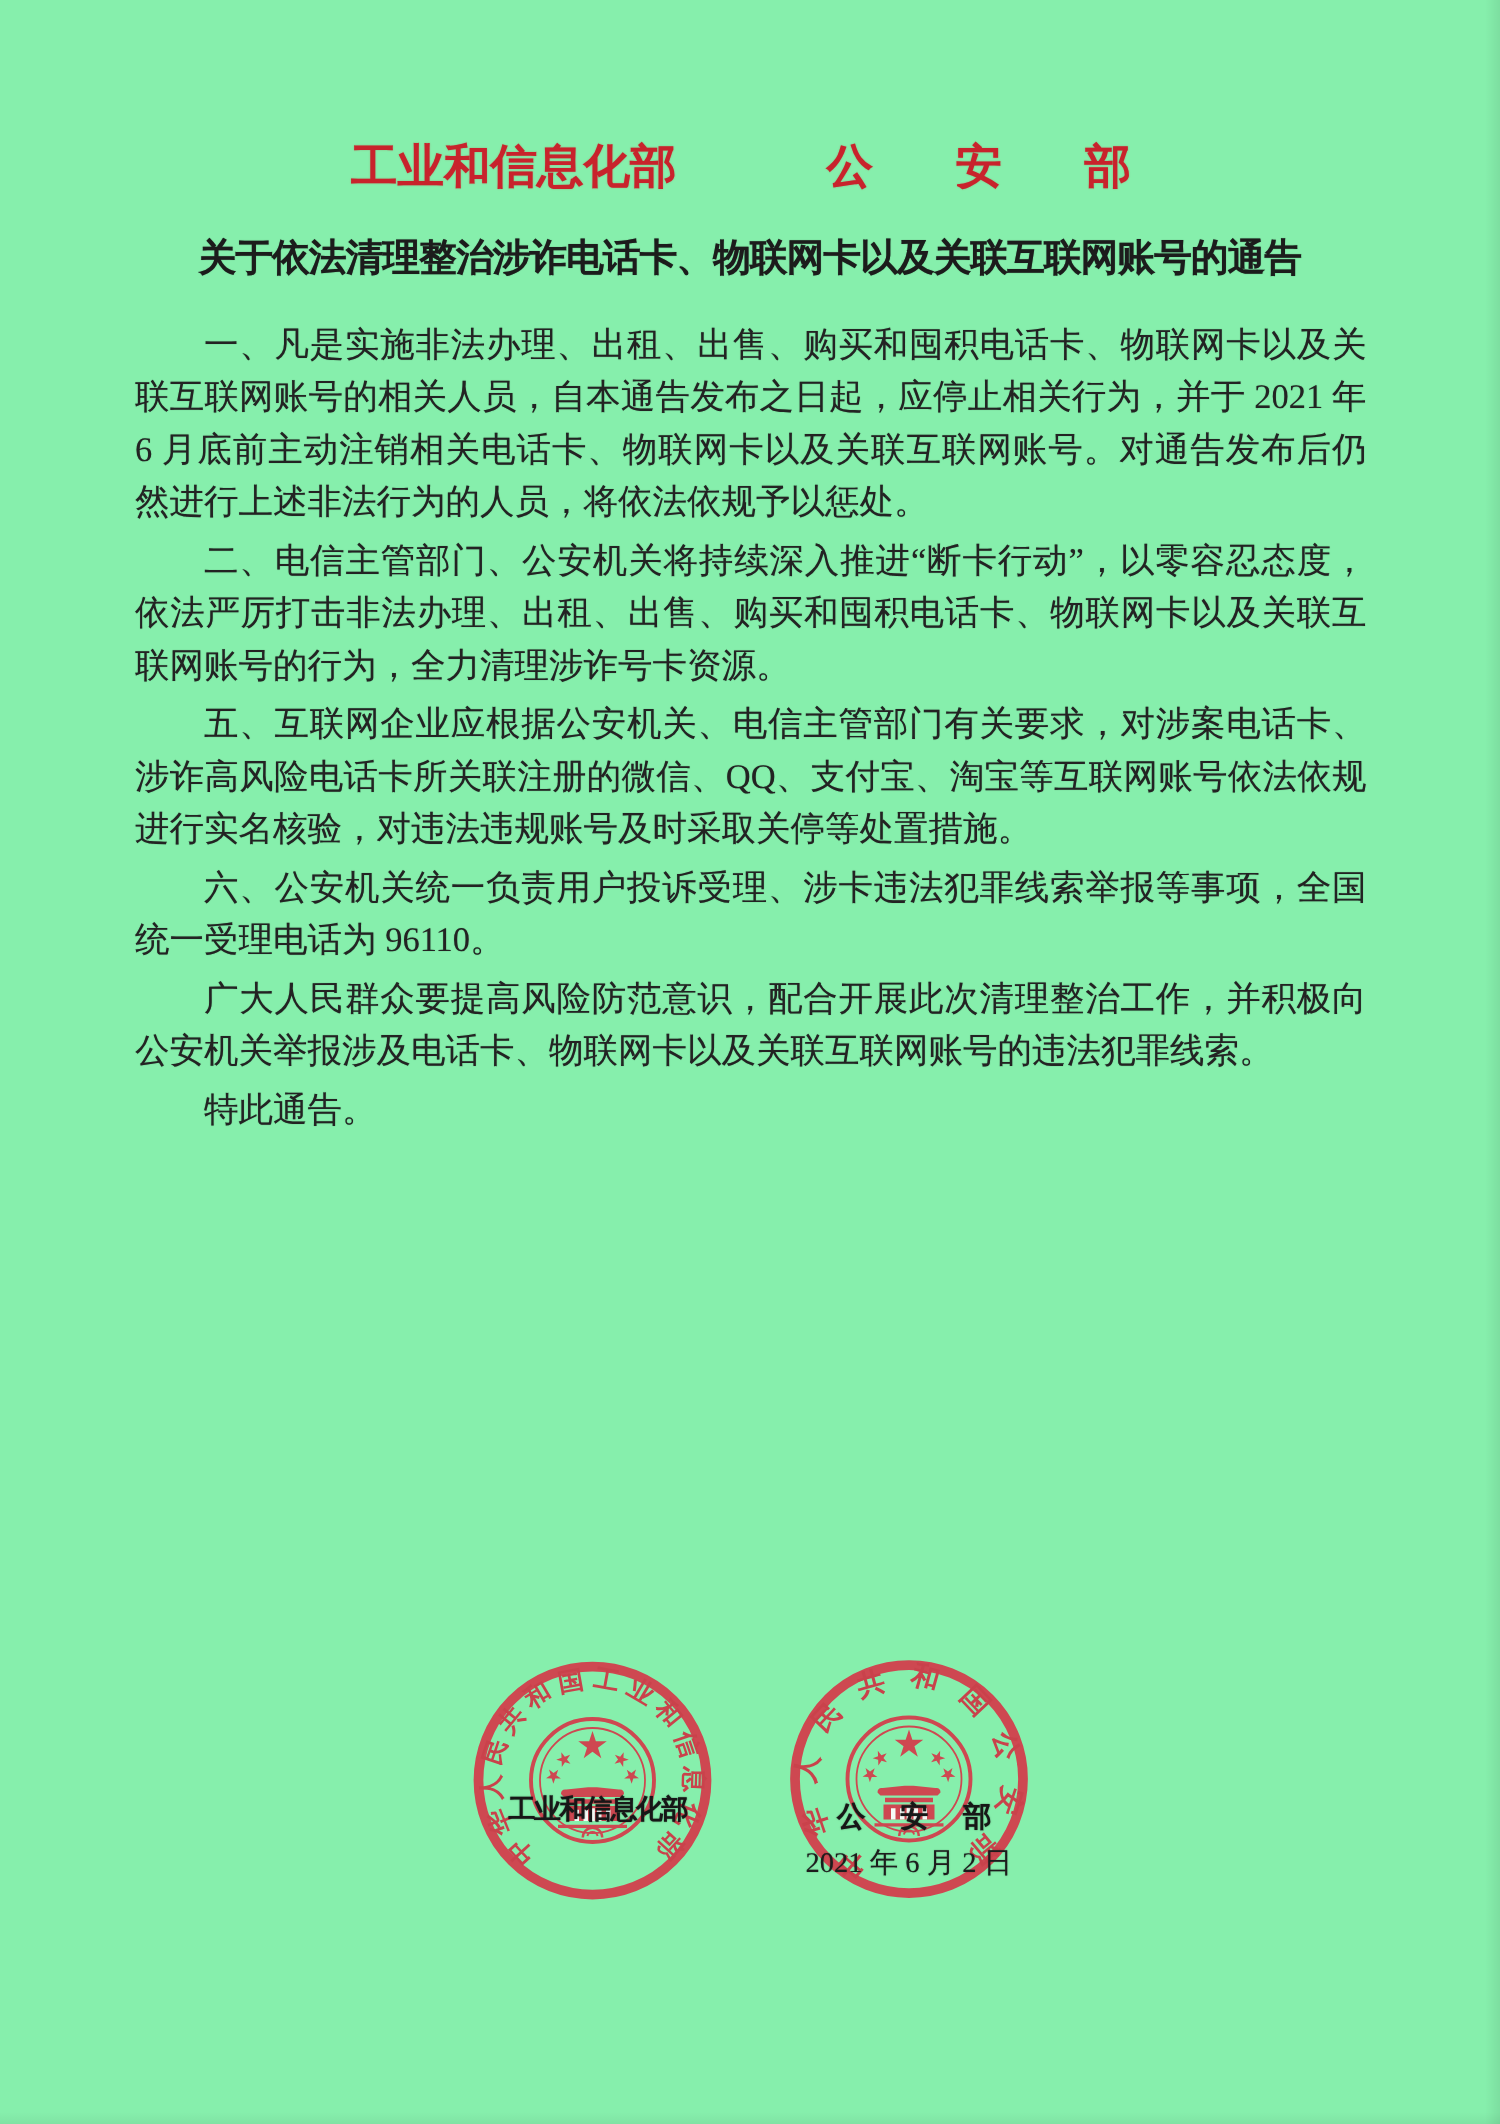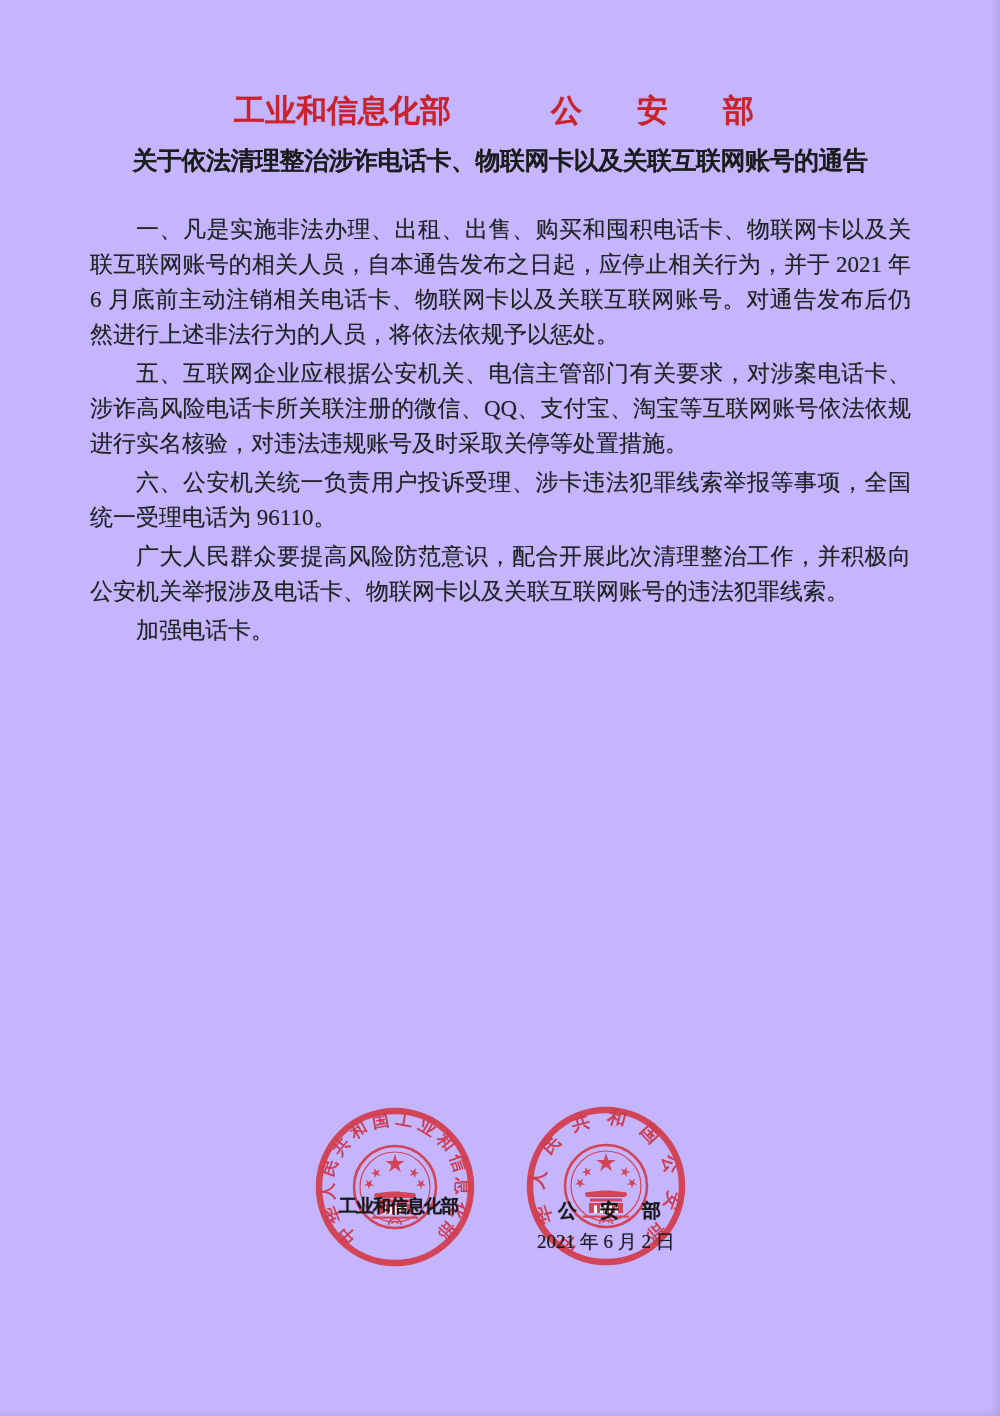--- a/index.html
+++ b/index.html
@@ -5,21 +5,21 @@
   html,body{margin:0;padding:0;}
   body{
     width:1000px;height:1416px;
     background:#ffffff;
     font-family:"Liberation Serif","DejaVu Serif",serif;
     position:relative;
     overflow:hidden;
   }
   .page{
     position:absolute;inset:0;
-    background:#c4b5fd;
+    background:#86efac;
   }
   
   .scan-edge-right{
     position:absolute;top:0;right:0;width:10px;height:100%;
     background:linear-gradient(to right,rgba(0,0,0,0),rgba(0,0,0,0.07));
   }
   .scan-edge-bottom{
     position:absolute;left:0;bottom:0;width:100%;height:8px;
     background:linear-gradient(to bottom,rgba(0,0,0,0),rgba(0,0,0,0.05));
   }
@@ -29,21 +29,21 @@
     display:flex;justify-content:center;align-items:baseline;gap:100px;
     color:#c8232c;
     font-family:"Liberation Sans","DejaVu Sans",sans-serif;
     font-weight:bold;font-size:31px;line-height:34px;
     text-shadow:0 0 1px rgba(200,35,44,.45);
     white-space:pre;
   }
   .agency-right{letter-spacing:12px;}
 
   .doc-title{
-    position:absolute;top:144px;left:0;width:1000px;margin:0;
+    position:absolute;top:156px;left:0;width:1000px;margin:0;
     text-align:center;
     font-family:"Liberation Sans","DejaVu Sans",sans-serif;
     font-weight:bold;font-size:25px;line-height:32px;color:#1c1c1c;
     letter-spacing:-0.5px;
     text-shadow:0 0 .6px rgba(0,0,0,.5);
   }
 
   .notice-body{
     position:absolute;top:212px;left:90px;width:821px;
     font-size:23px;line-height:35px;color:#232323;
@@ -101,24 +101,25 @@
 
   <div class="agency-line">
     <span class="agency-left">工业和信息化部</span>
     <span class="agency-right">公　安　部</span>
   </div>
 
   <h1 class="doc-title">关于依法清理整治涉诈电话卡、物联网卡以及关联互联网账号的通告</h1>
 
   <main class="notice-body">
     <p>一、凡是实施非法办理、出租、出售、购买和囤积电话卡、物联网卡以及关联互联网账号的相关人员，自本通告发布之日起，应停止相关行为，并于 2021 年 6 月底前主动注销相关电话卡、物联网卡以及关联互联网账号。对通告发布后仍然进行上述非法行为的人员，将依法依规予以惩处。</p>
+    <p>二、电信主管部门、公安机关将持续深入推进“断卡行动”，以零容忍态度，依法严厉打击非法办理、出租、出售、购买和囤积电话卡、物联网卡以及关联互联网账号的行为，全力清理涉诈号卡资源。</p>
     <p>五、互联网企业应根据公安机关、电信主管部门有关要求，对涉案电话卡、涉诈高风险电话卡所关联注册的微信、QQ、支付宝、淘宝等互联网账号依法依规进行实名核验，对违法违规账号及时采取关停等处置措施。</p>
     <p>六、公安机关统一负责用户投诉受理、涉卡违法犯罪线索举报等事项，全国统一受理电话为 96110。</p>
     <p>广大人民群众要提高风险防范意识，配合开展此次清理整治工作，并积极向公安机关举报涉及电话卡、物联网卡以及关联互联网账号的违法犯罪线索。</p>
-    <p class="closing">加强电话卡。</p>
+    <p class="closing">特此通告。</p>
   </main>
 
   <div class="seal seal-left">
     <svg width="170" height="170" viewBox="-85 -85 170 170">
       <circle class="ring" r="76" stroke-width="6.5"></circle>
       <defs>
         <path id="arcL" d="M -35.6 50.8 A 62 62 0 1 1 35.6 50.8" fill="none"></path>
       </defs>
       <text class="ring-text ring-text-l" text-anchor="middle">
         <textPath href="#arcL" startOffset="50%">中华人民共和国工业和信息化部</textPath>

